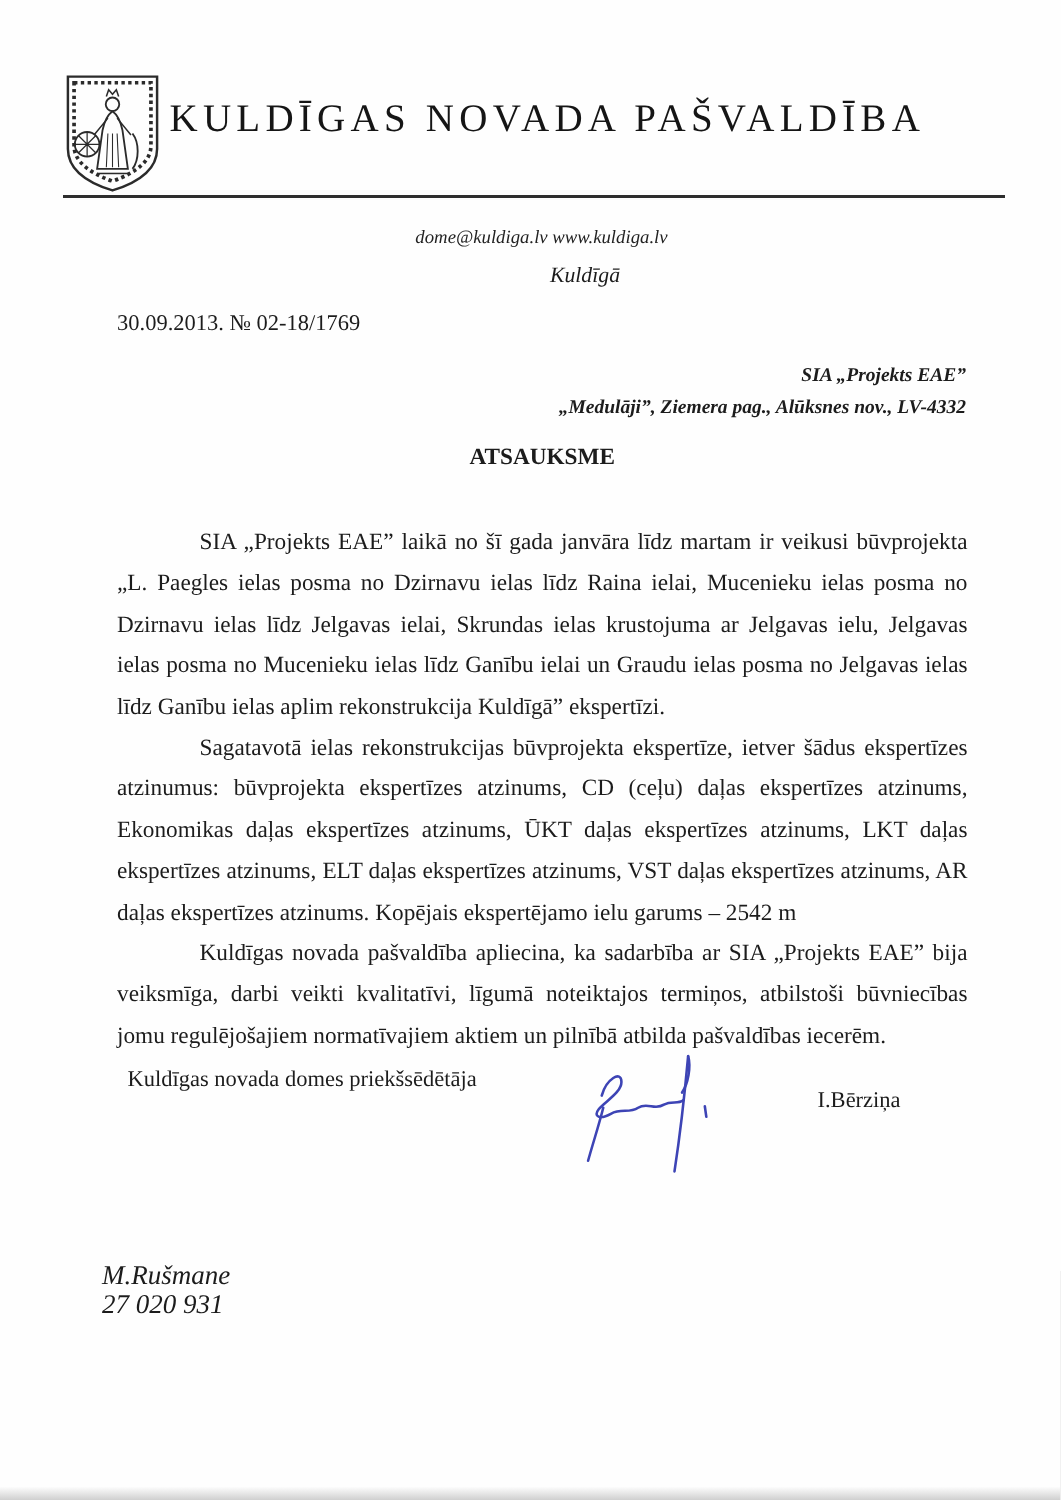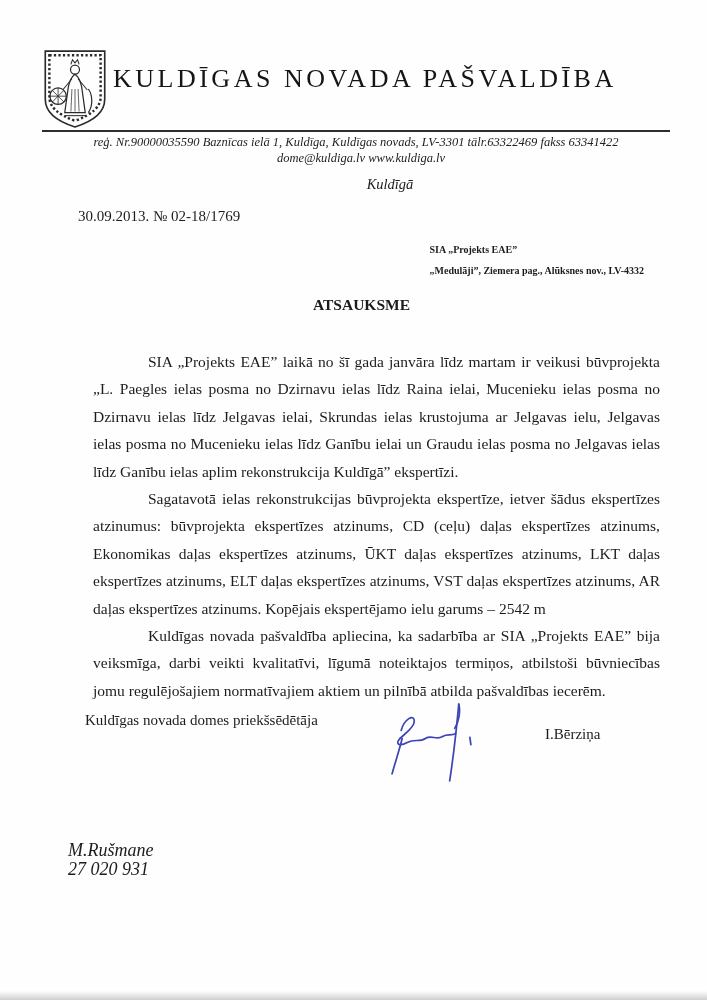--- a/index.html
+++ b/index.html
@@ -64,39 +64,40 @@
   }
   .date-line {
     position: absolute;
     left: 78px; top: 208px;
     font-size: 15px;
   }
   
   .recipient {
     position: absolute;
     right: 63px; top: 240px;
-    text-align: left;
+    text-align: right;
     font-weight: bold;
-    font-size: 10px;
+    font-size: 13px;
     line-height: 20.5px;
+    font-style: italic;
   }
   
   .doc-title {
     position: absolute;
     left: 78px; top: 295px;
     width: 567px;
     text-align: center;
     font-weight: bold;
     font-size: 15.5px;
     line-height: 20px;
   }
   
   .body-text {
     position: absolute;
-    left: 93px; top: 348px;
+    left: 78px; top: 348px;
     width: 567px;
     font-size: 15.5px;
     line-height: 27.4px;
     text-align: justify;
   }
   .body-text p {
     margin: 0;
     text-indent: 55px;
   }
   
@@ -149,21 +150,20 @@
         <circle cx="16.5" cy="47" r="8" stroke-width="1.2"></circle>
         <path d="M16.5,39 V55 M8.5,47 H24.5 M10.8,41.3 L22.2,52.7 M22.2,41.3 L10.8,52.7" stroke-width="0.8"></path>
         <path d="M46,40 C50.5,46 50.5,57 46,63" stroke-width="1.2"></path>
         <path d="M23,66 H43" stroke-width="1"></path>
       </g>
     </svg>
   </div>
 
   <div class="org-name">KULDĪGAS NOVADA PAŠVALDĪBA</div>
   <div class="head-rule"></div>
-  <div class="reg-line">reģ. Nr.90000035590 Baznīcas ielā 1, Kuldīga, Kuldīgas novads, LV-3301  tālr.63322469  fakss 63341422</div>
   <div class="contact-line">dome@kuldiga.lv  www.kuldiga.lv</div>
 
   <div class="place-line">Kuldīgā</div>
   <div class="date-line">30.09.2013. № 02-18/1769</div>
 
   <div class="recipient">
     <div>SIA „Projekts EAE”</div>
     <div>„Medulāji”, Ziemera pag., Alūksnes nov., LV-4332</div>
   </div>
 

